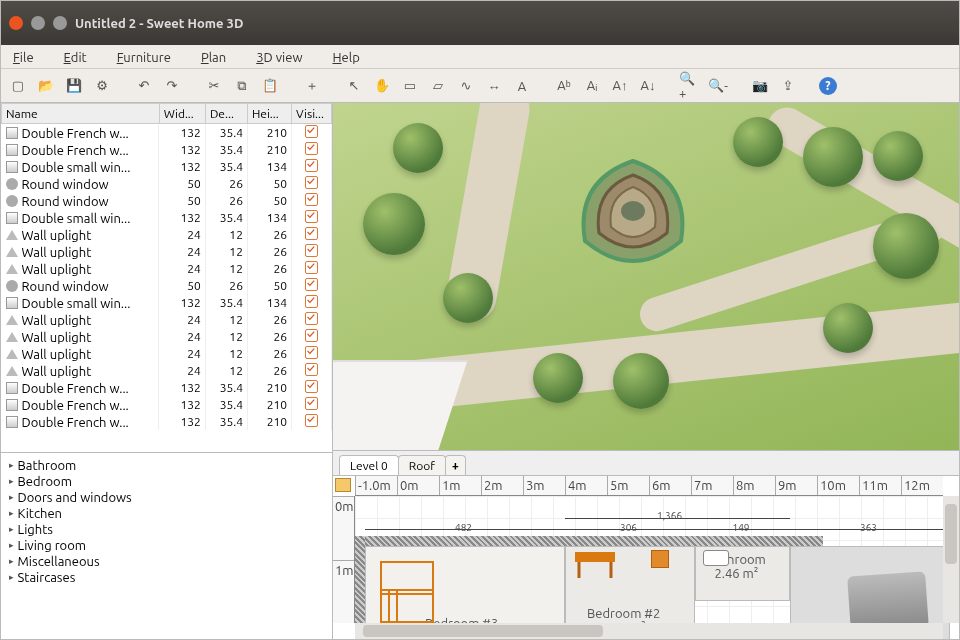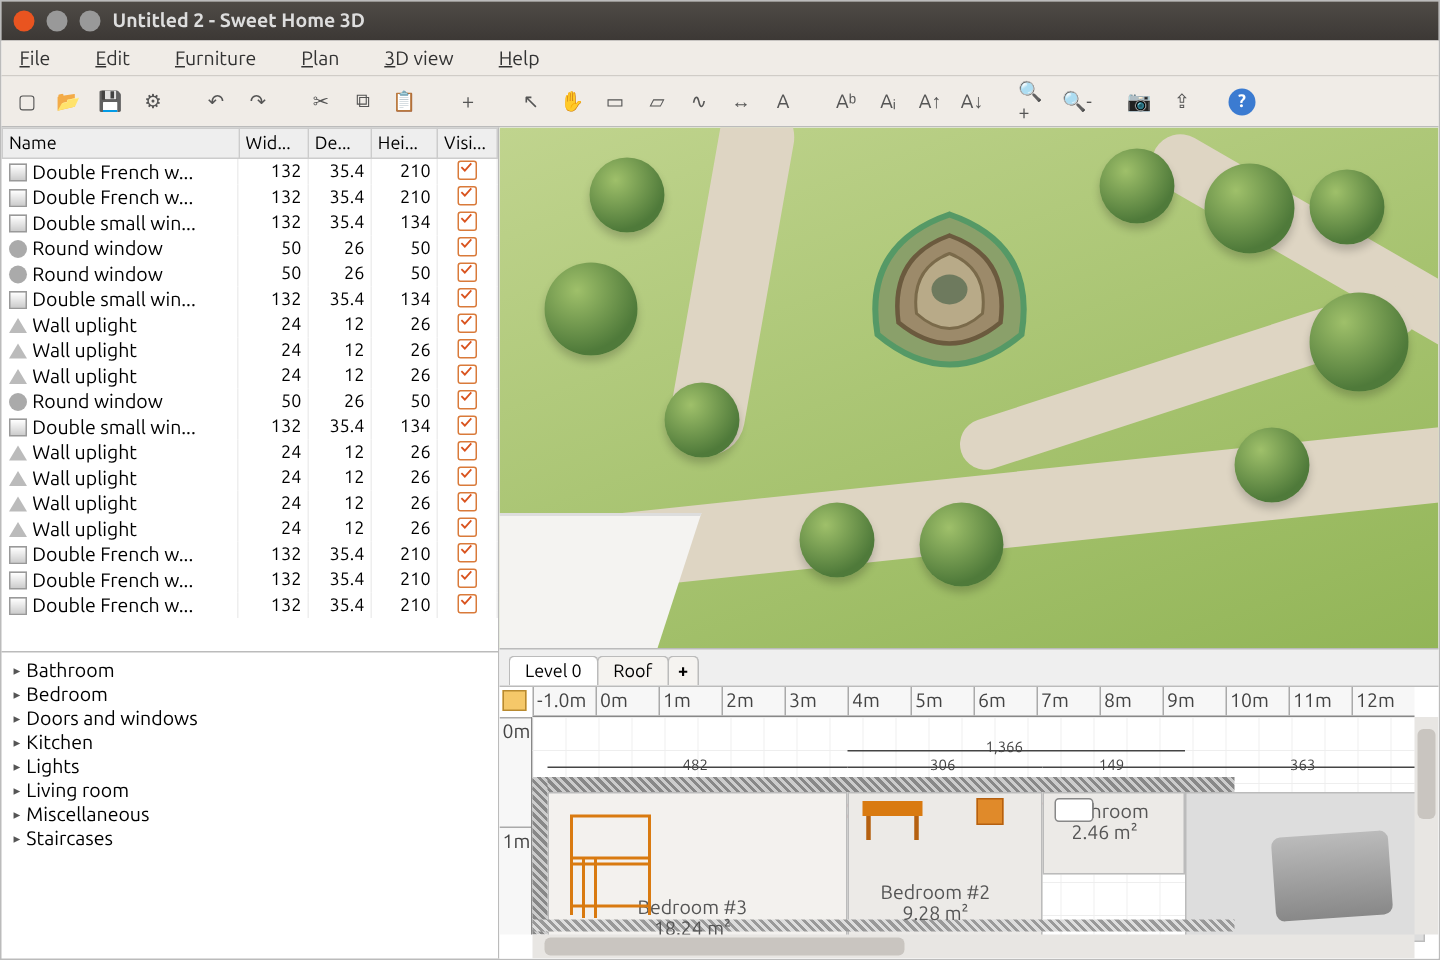--- a/index.html
+++ b/index.html
@@ -1,18 +1,18 @@
 <!DOCTYPE html>
 <html><head>
 <meta charset="utf-8">
 <style>
 * { margin: 0; padding: 0; box-sizing: border-box; font-family: Ubuntu, "Segoe UI", Arial, sans-serif; font-size: 13px; }
 body { background: #fff; width: 960px; height: 640px; overflow: hidden; }
 .window { width: 960px; height: 640px; display: flex; flex-direction: column; border: 1px solid #bbb; }
-.titlebar { height: 26px; background: linear-gradient(#4f4b46, #3c3835); display: flex; align-items: center; padding: 12px 8px; gap: 8px; }
+.titlebar { height: 44px; background: linear-gradient(#4f4b46, #3c3835); display: flex; align-items: center; padding: 12px 8px; gap: 8px; }
 .win-btn { width: 14px; height: 14px; border-radius: 50%; }
 .win-close { background: #e95420; } .win-min { background: #999; } .win-max { background: #999; }
 .title-text { color: #ddd; font-weight: bold; font-size: 13px; }
 .menubar { height: 24px; background: #f0ece7; display: flex; align-items: center; padding: 0 6px; gap: 18px; border-bottom: 1px solid #d0ccc7; }
 .menu-item { padding: 2px 6px; font-size: 13px; color: #333; cursor: default; }
 .menu-item u { text-decoration: underline; }
 .toolbar { height: 34px; background: #f0ece7; display: flex; align-items: center; padding: 0 6px; gap: 6px; border-bottom: 1px solid #bbb; }
 .tb-btn { width: 22px; height: 22px; display: flex; align-items: center; justify-content: center; cursor: pointer; color: #555; }
 .tb-sep { width: 8px; }
 .content { flex: 1; display: flex; min-height: 0; }

